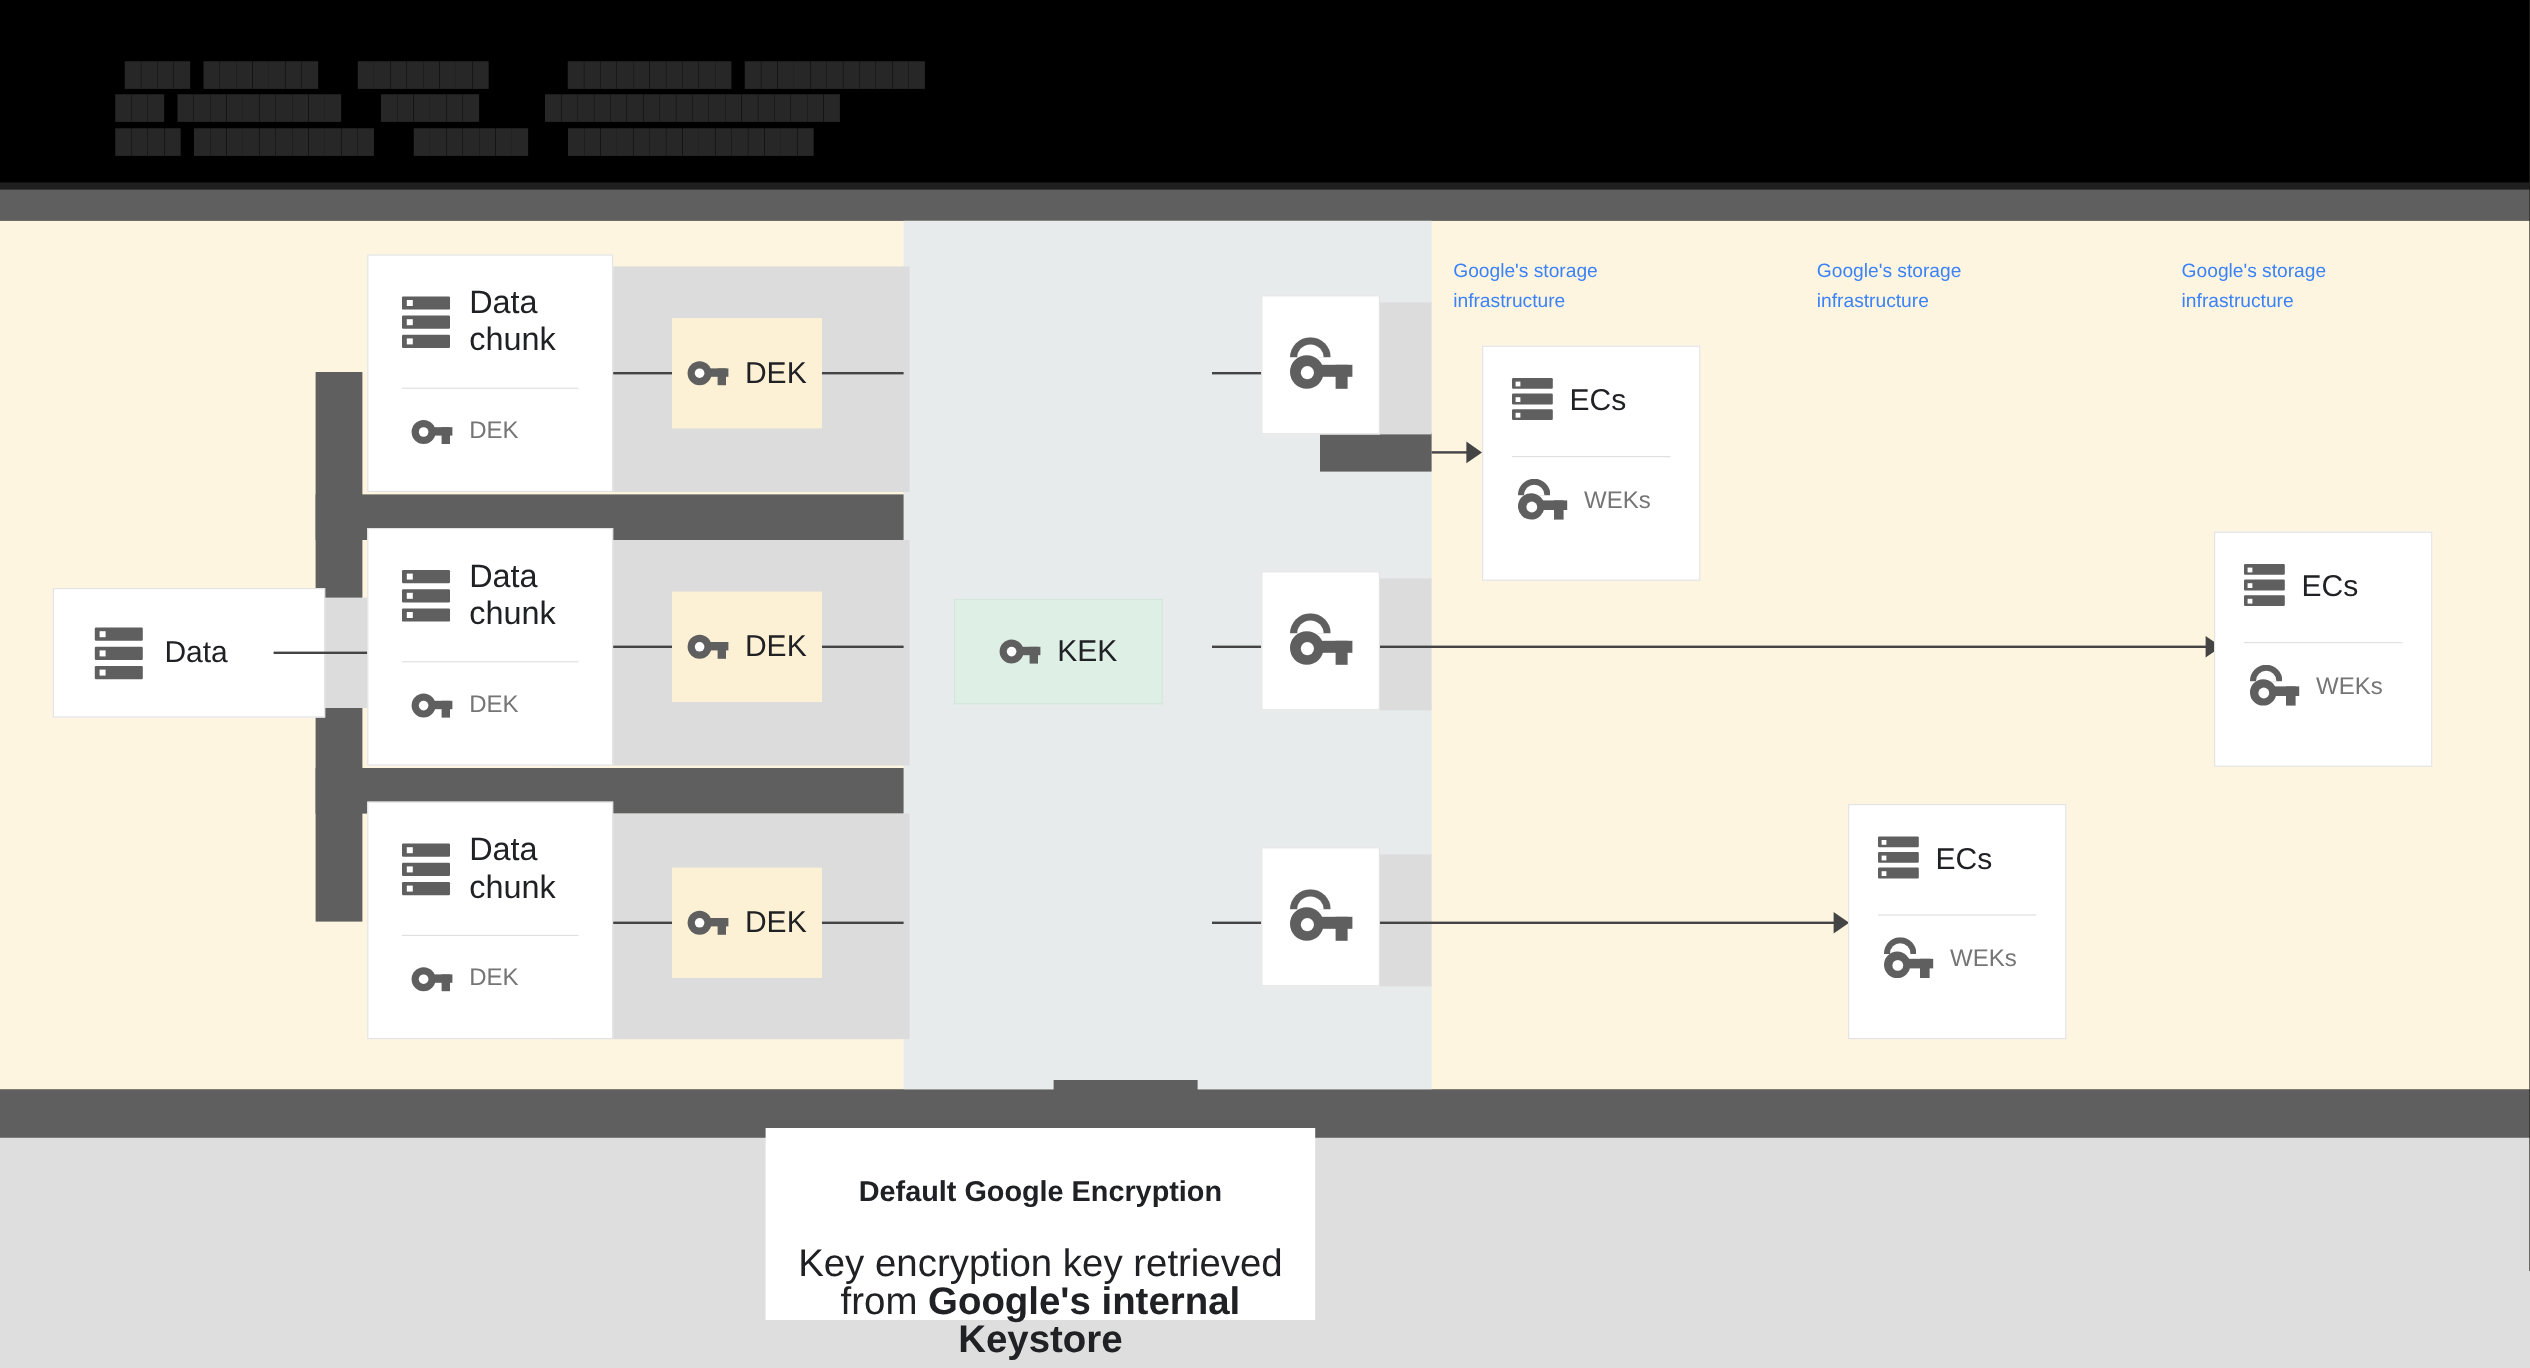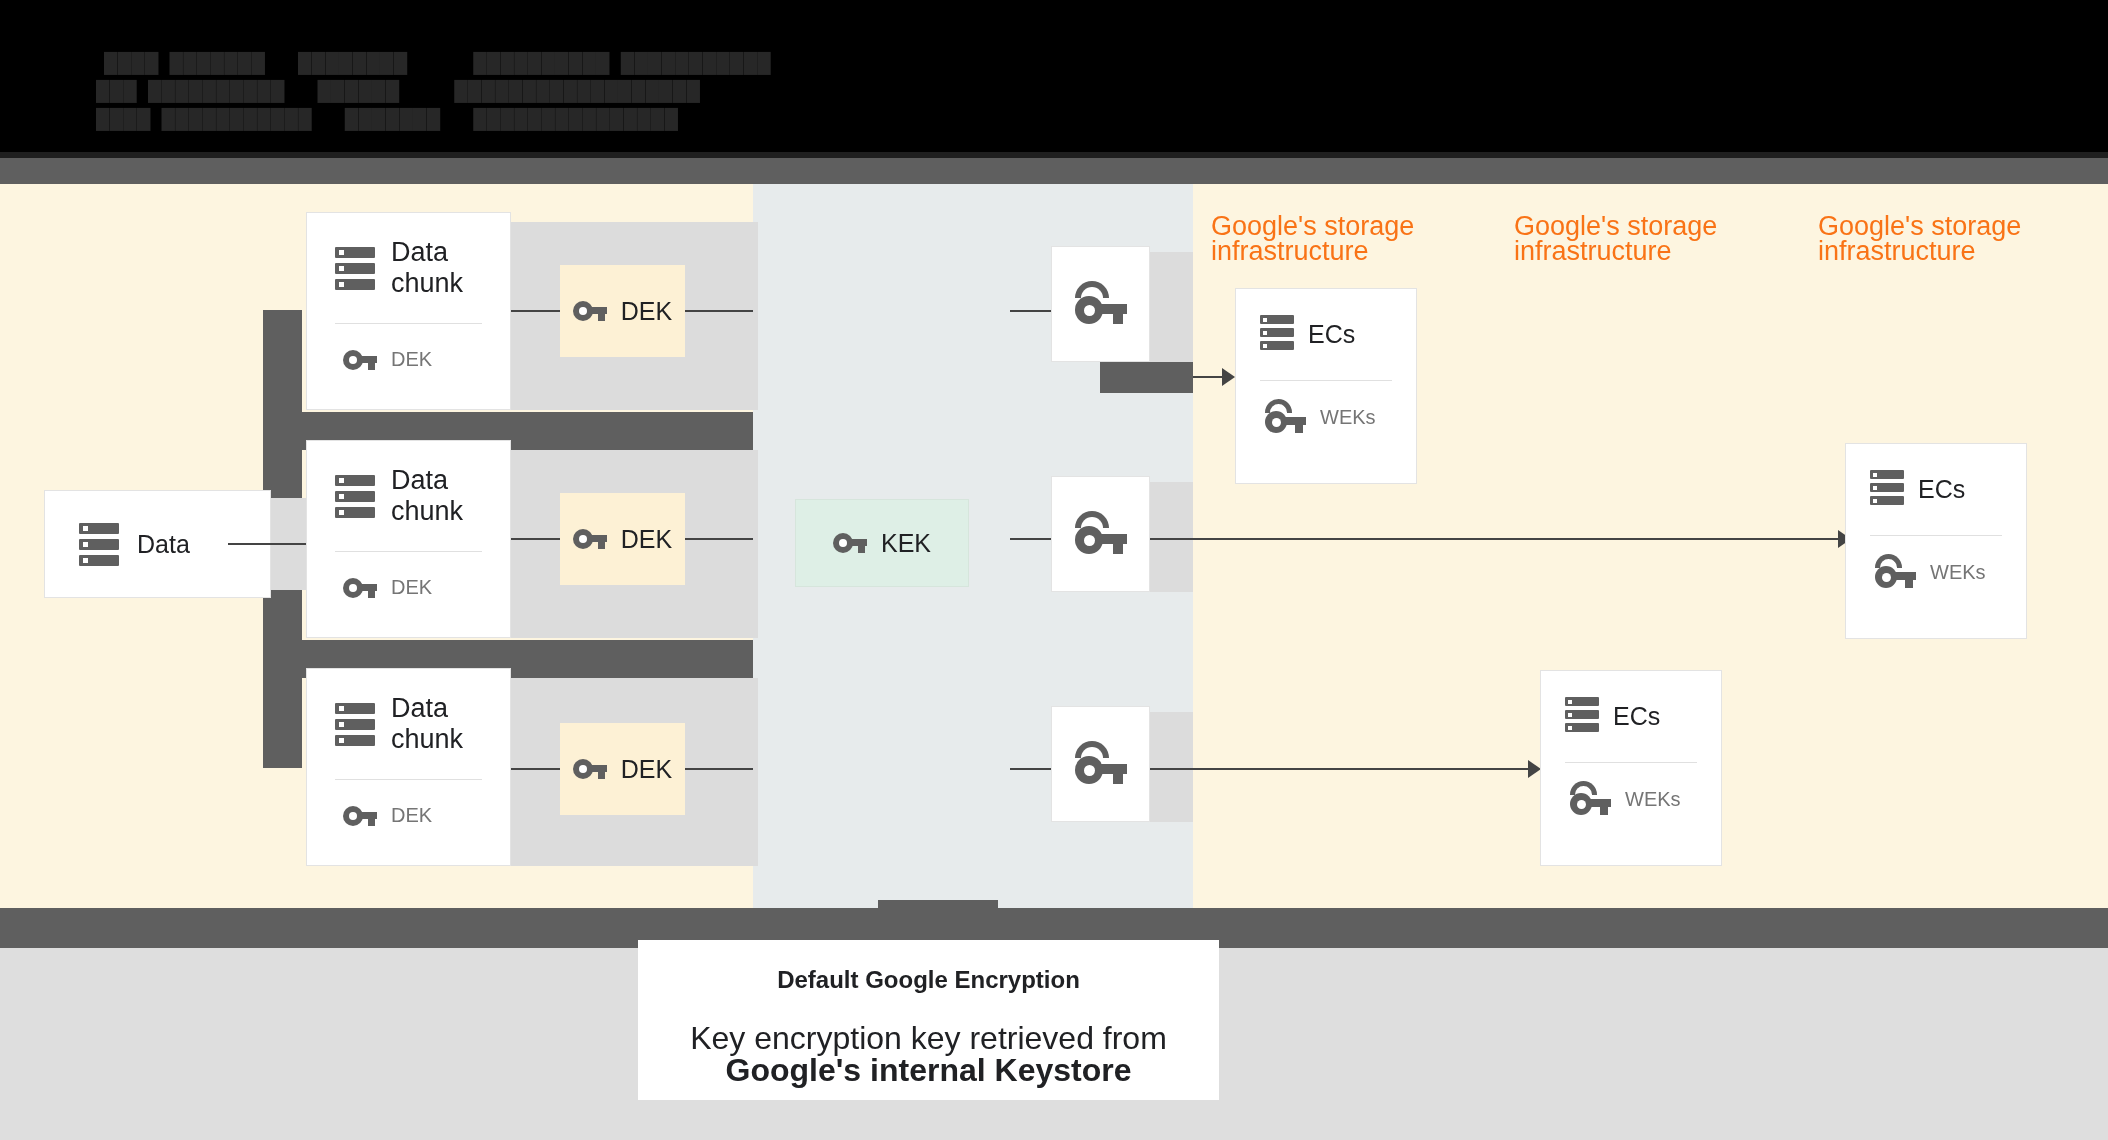--- a/index.html
+++ b/index.html
@@ -77,25 +77,25 @@
   
   #kekbox{left:795px;top:499px;width:174px;height:88px;background:#deefe6;
           border:1px solid #d6e5dc;box-sizing:border-box;
           display:flex;align-items:center;justify-content:center;gap:14px;}
 
   
   .conn{background:#444;height:2px;}
   .arrowhead{position:absolute;width:0;height:0;border-top:9px solid transparent;
              border-bottom:9px solid transparent;border-left:13px solid #444;}
 
-  .ginfra{font-size:27px;color:#f97316;line-height:25px;white-space:pre-line;}
-
-  
-  #caption{left:638px;top:940px;width:581px;height:160px;background:#fff;
-           text-align:center;box-sizing:border-box;padding-top:26px;}
+  .ginfra{font-size:16px;color:#3b82f6;line-height:25px;white-space:pre-line;}
+
+  
+  #caption{left:638px;top:940px;width:458px;height:160px;background:#fff;
+           text-align:center;box-sizing:border-box;padding-top:40px;}
   #caption .t1{font-size:24px;font-weight:bold;color:#202124;}
   #caption .t2{font-size:32px;color:#202124;line-height:32px;margin-top:28px;white-space:pre-line;}
   #caption .t2 b{font-weight:bold;}
 </style>
 </head>
 <body>
 
 <div class="abs" id="topband">
   <div class="redline" style="left:104px;top:50px;">████  ███████      ████████            ██████████  ███████████</div>
   <div class="redline" style="left:96px;top:78px;">███  ██████████      ██████          ██████████████████</div>

